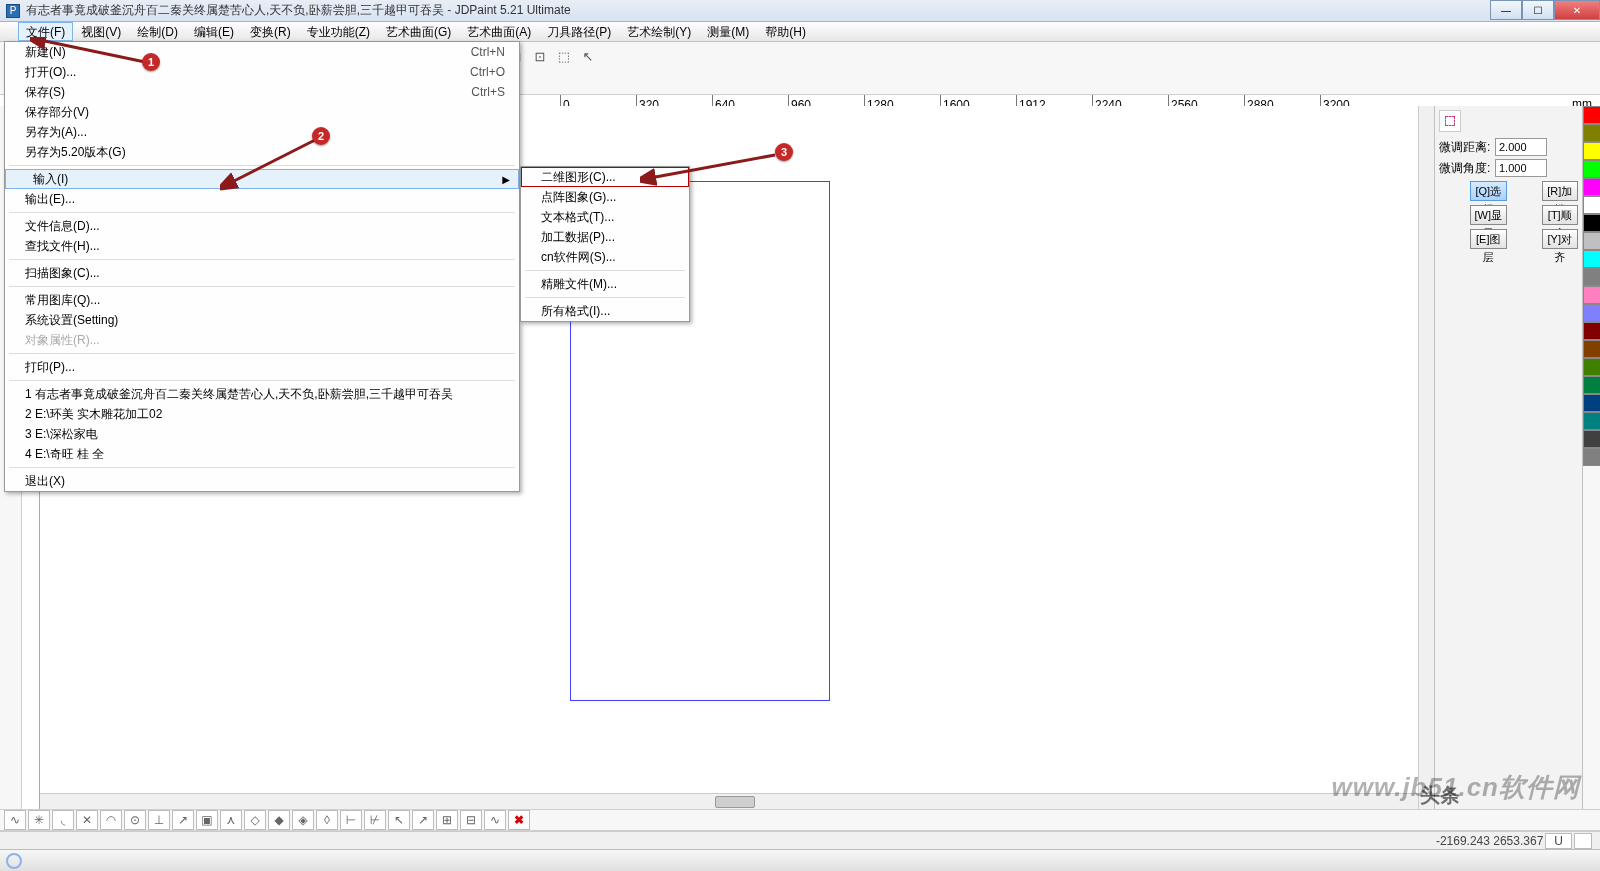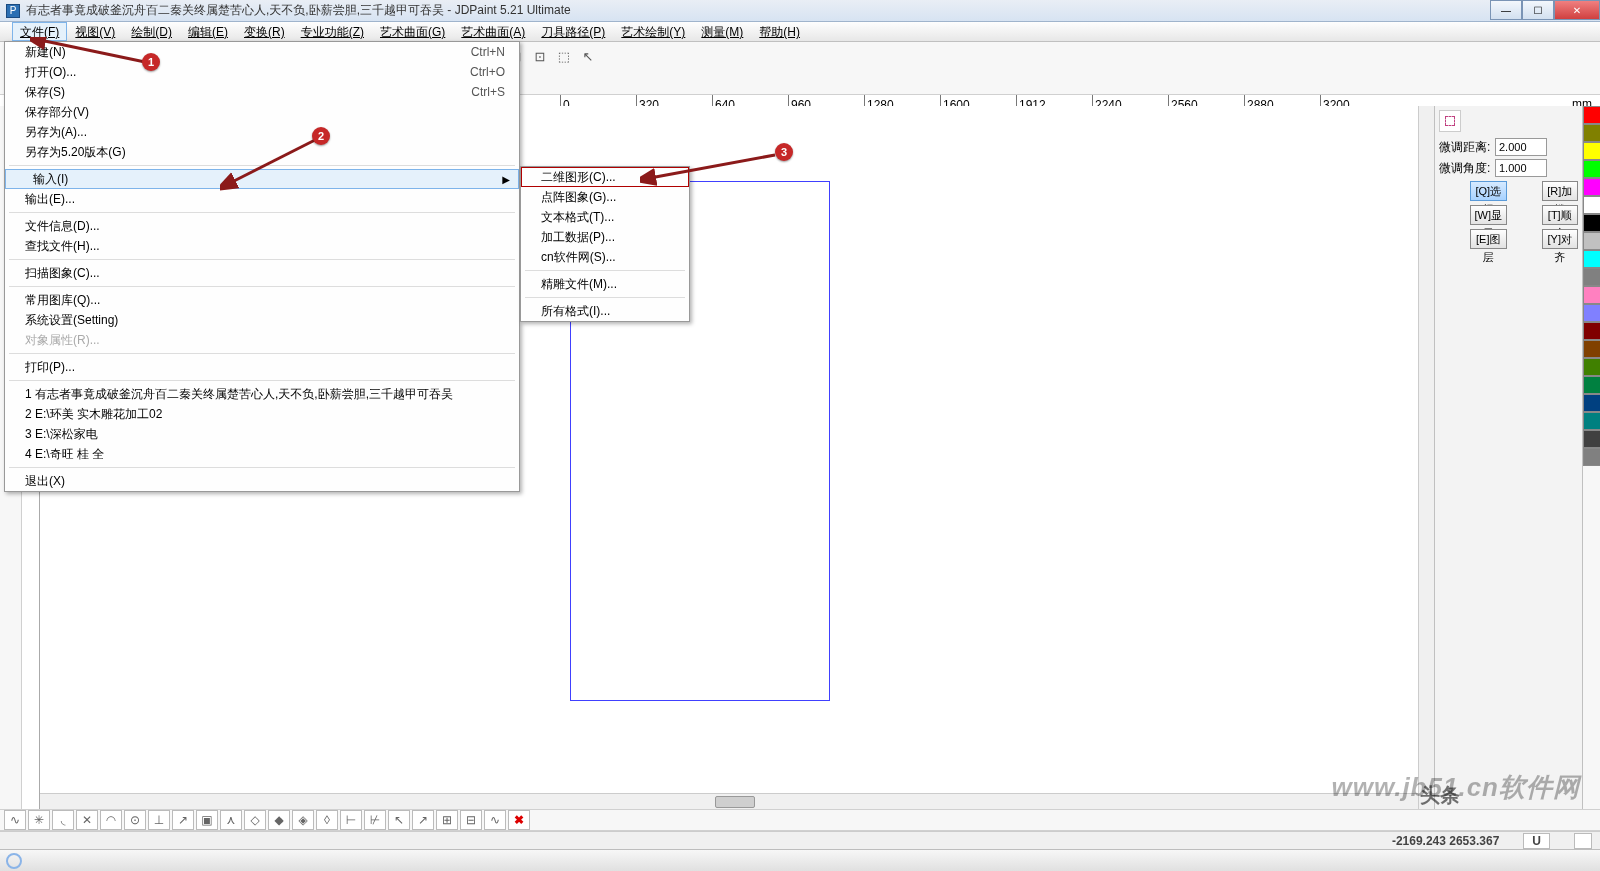--- a/index.html
+++ b/index.html
@@ -3,21 +3,21 @@
 <meta charset="utf-8">
 <style>
 * { margin:0; padding:0; box-sizing:border-box; font-family:"Microsoft YaHei","SimSun",sans-serif; font-size:12px; user-select:none; }
 body { width:1600px; height:871px; background:#fff; overflow:hidden; position:relative; }
 .titlebar { height:22px; background:linear-gradient(#e9eef5,#d7e3f2); display:flex; align-items:center; padding-left:6px; border-bottom:1px solid #a0b4cc; position:relative; }
 .titlebar .appicon { width:14px; height:14px; background:#2b6fb3; border:1px solid #1a4a80; margin-right:6px; color:#fff; font-size:10px; text-align:center; line-height:12px; }
 .titlebar .title { color:#333; }
 .winbtns { position:absolute; right:0; top:0; display:flex; }
 .winbtn { width:32px; height:20px; border:1px solid #7a94b5; background:linear-gradient(#f3f7fc,#d2e0f0); display:flex; align-items:center; justify-content:center; font-size:10px; }
 .winbtn.close { background:linear-gradient(#f08080,#d04040); color:#fff; width:46px; }
-.menubar { height:20px; background:linear-gradient(#fefefe,#e7e7e7); border-bottom:1px solid #c0c0c0; display:flex; padding-left:12px;text-decoration:underline; }
+.menubar { height:20px; background:linear-gradient(#fefefe,#e7e7e7); border-bottom:1px solid #c0c0c0; display:flex; padding-left:18px; }
 .menubar .mitem { padding:2px 8px; cursor:default; }
 .menubar .mitem.open { background:#e5f1fb; border:1px solid #7eb4ea; padding:1px 7px; position:relative; z-index:11; }
 .toolbars { background:#f7f7f7; padding:2px 4px; border-bottom:1px solid #d0d0d0; }
 .toolrow { display:flex; align-items:center; gap:2px; padding:1px 0; flex-wrap:nowrap;}
 .toolrow .tbtn { width:22px; height:22px; border:1px solid transparent; display:flex; align-items:center; justify-content:center; font-size:13px; color:#555; }
 .toolrow .sep { width:1px; height:20px; background:#c0c0c0; margin:0 3px; }
 .ruler-h { height:18px; background:#fff; border-bottom:1px solid #aaa; position:relative; font-size:10px; }
 .ruler-h .tick { position:absolute; top:0; height:18px; border-left:1px solid #777; padding-left:2px; line-height:8px; padding-top:6px;}
 .ruler-h .unit { position:absolute; right:8px; top:2px; }
 .workspace { position:absolute; left:0; top:106px; right:166px; bottom:62px; display:flex; }
@@ -35,21 +35,21 @@
 .field input { width:52px; height:18px; border:1px solid #999; background:#fff; font-size:11px; padding:0 3px; }
 .btnrow { display:flex; gap:4px; margin:4px 0; }
 .pbtn { flex:1; height:20px; border:1px solid #888; background:linear-gradient(#fefefe,#e2e2e2); font-size:11px; text-align:center; line-height:18px; cursor:default;margin-left:31px;}
 .pbtn.active { background:linear-gradient(#d6eaff,#a8d2ff); border-color:#5a9ad8; }
 .colorcol { width:18px; background:#f7f7f7; border-left:1px solid #c0c0c0; display:flex; flex-direction:column; }
 .colorcol .sw { width:18px; height:18px; border:1px solid #888; }
 .bottom-tools { position:absolute; left:0; right:0; bottom:40px; height:22px; background:#f7f7f7; border-top:1px solid #d0d0d0; border-bottom:1px solid #d0d0d0; display:flex; align-items:center; gap:2px; padding:0 4px; }
 .bottom-tools .bbtn { width:22px; height:20px; border:1px solid #bbb; background:#fff; display:flex; align-items:center; justify-content:center; font-size:12px; color:#666; }
 .bottom-tools .bbtn.red { color:#d00; font-weight:bold; }
 .statusbar { position:absolute; left:0; right:0; bottom:0; height:40px; }
-.statusbar .sbline { height:18px; background:#f0f0f0; border-top:1px solid #ccc; display:flex; align-items:center; justify-content:flex-end; padding-right:8px; gap:24px; font-size:11px; color:#444;font-weight:bold;}
+.statusbar .sbline { height:18px; background:#f0f0f0; border-top:1px solid #ccc; display:flex; align-items:center; justify-content:flex-end; padding-right:8px; gap:2px; font-size:11px; color:#444;}
 .statusbar .sbline .sbox { border:1px solid #bbb; background:#fff; padding:0 8px; height:16px; line-height:14px;}
 .statusbar .taskbar { height:22px; background:linear-gradient(#f7f7f7,#e0e0e0); border-top:1px solid #bdbdbd; display:flex; align-items:center; padding-left:6px;}
 .statusbar .taskbar .circ { width:16px; height:16px; border:2px solid #8ab4e8; border-radius:50%; }
 .dropdown { position:absolute; background:#fefefe; border:1px solid #999; box-shadow:2px 2px 4px rgba(0,0,0,.3); z-index:10; }
 .dropdown.file { left:4px; top:41px; width:516px; }
 .dropdown .drow { display:flex; align-items:center; padding:3px 14px 3px 20px; cursor:default; position:relative; height:20px;}
 .dropdown .drow.high { background:#e5f1fb; border:1px solid #7eb4ea; padding:2px 13px 2px 27px; }
 .dropdown .drow .sc { margin-left:auto; color:#555; }
 .dropdown .drow .arrow { position:absolute; right:8px; font-size:10px; }
 .dropdown .drow.disabled { color:#aaa; }

